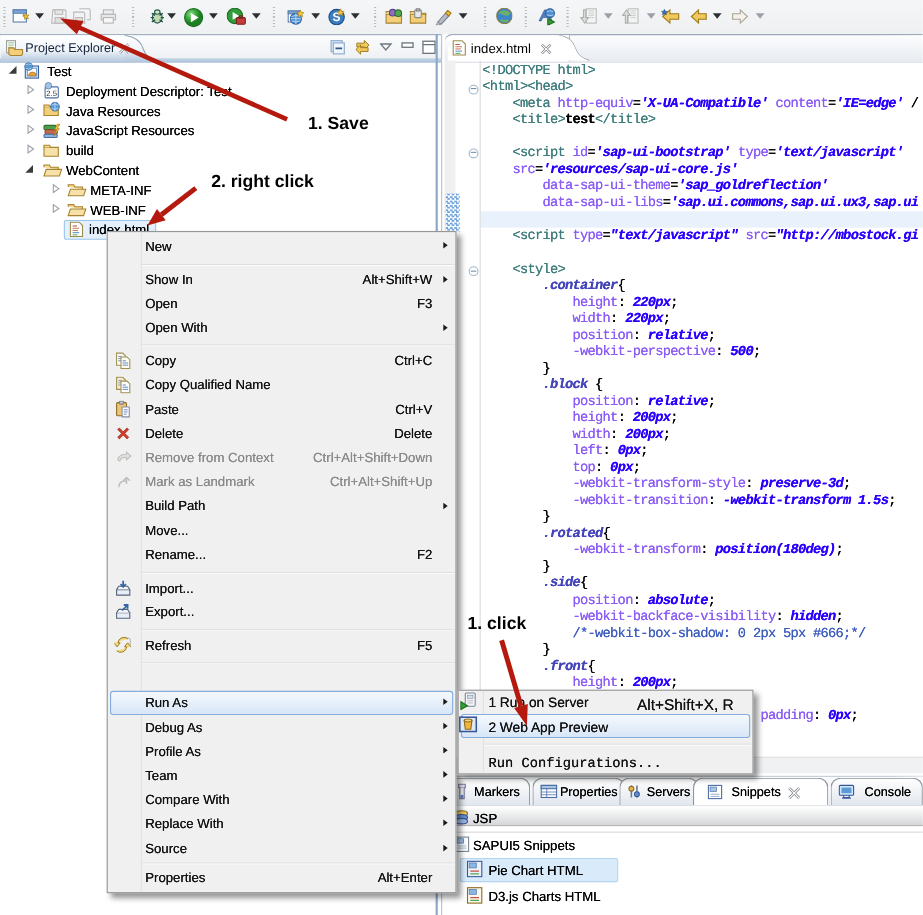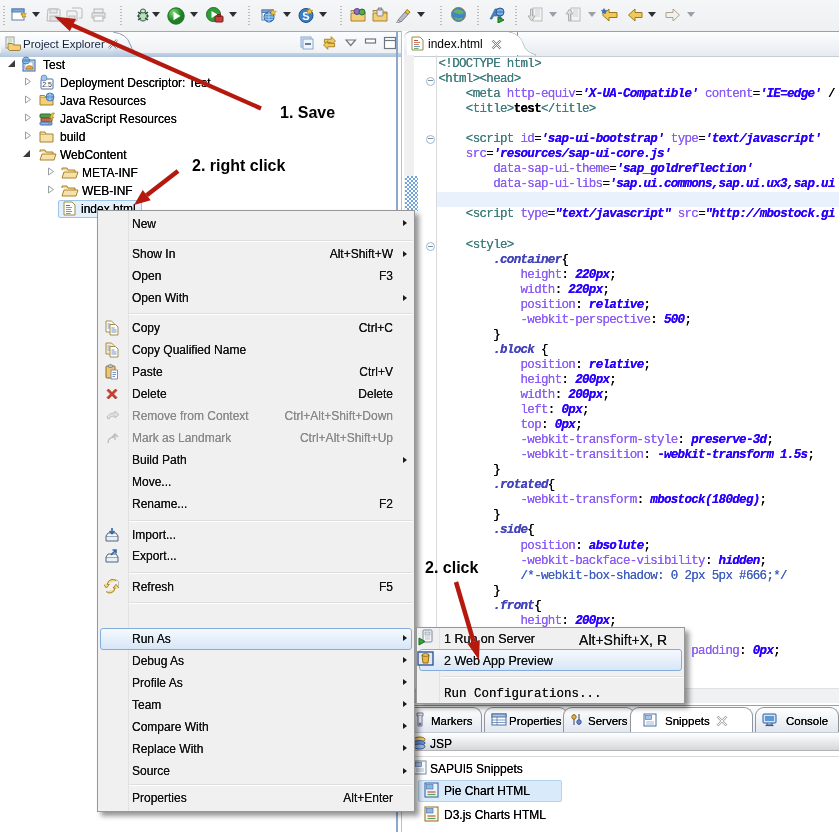--- a/index.html
+++ b/index.html
@@ -393,21 +393,21 @@
         <span class="s">.block </span>{
             <span class="a">position</span>: <span class="v">relative</span>;
             <span class="a">height</span>: <span class="v">200px</span>;
             <span class="a">width</span>: <span class="v">200px</span>;
             <span class="a">left</span>: <span class="v">0px</span>;
             <span class="a">top</span>: <span class="v">0px</span>;
             <span class="a">-webkit-transform-style</span>: <span class="v">preserve-3d</span>;
             <span class="a">-webkit-transition</span>: <span class="v">-webkit-transform 1.5s</span>;
         }
         <span class="s">.rotated</span>{
-            <span class="a">-webkit-transform</span>: <span class="v">mbostock(180deg)</span>;
+            <span class="a">-webkit-transform</span>: <span class="v">position(180deg)</span>;
         }
         <span class="s">.side</span>{
             <span class="a">position</span>: <span class="v">absolute</span>;
             <span class="a">-webkit-backface-visibility</span>: <span class="v">hidden</span>;
             <span class="c">/*-webkit-box-shadow: 0 2px 5px #666;*/</span>
         }
         <span class="s">.front</span>{
             <span class="a">height</span>: <span class="v">200px</span>;
             <span class="a">width</span>: <span class="v">200px</span>;
                                      <span class="a">padding</span>: <span class="v">0px</span>;</div>
@@ -660,13 +660,13 @@
   <line x1="72" y1="25" x2="261" y2="108.5" stroke="#b5190e" stroke-width="4.2"></line>
   <polygon points="54.5,16.5 76,19 69.8,31.2"></polygon>
   <line x1="178" y1="171" x2="146.7" y2="195.2" stroke="#b5190e" stroke-width="4.5"></line>
   <polygon points="134,205 142.7,190.1 150.7,200.3"></polygon>
   <line x1="456" y1="582" x2="473.6" y2="641.8" stroke="#b5190e" stroke-width="4.5"></line>
   <polygon points="479,660 467.4,643.6 479.8,640"></polygon>
  </g>
 </svg>
 <div class="biglabel" style="left:280px;top:104px;">1. Save</div>
 <div class="biglabel" style="left:192px;top:157px;">2. right click</div>
-<div class="biglabel" style="left:425px;top:559px;">2. click</div>
+<div class="biglabel" style="left:425px;top:559px;">1. click</div>
 
 </body></html>

